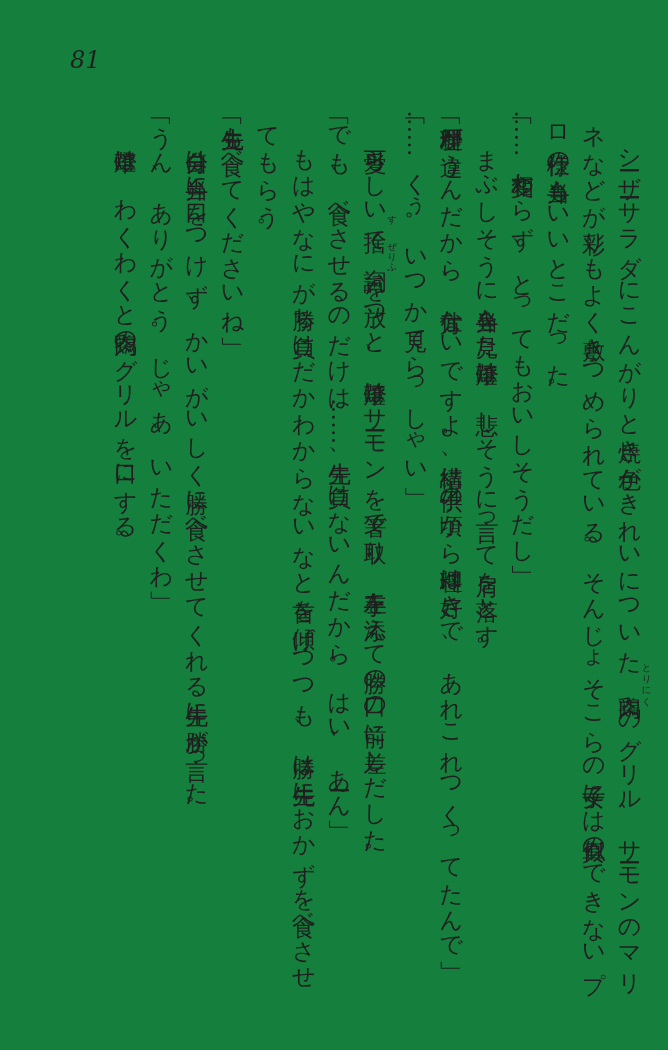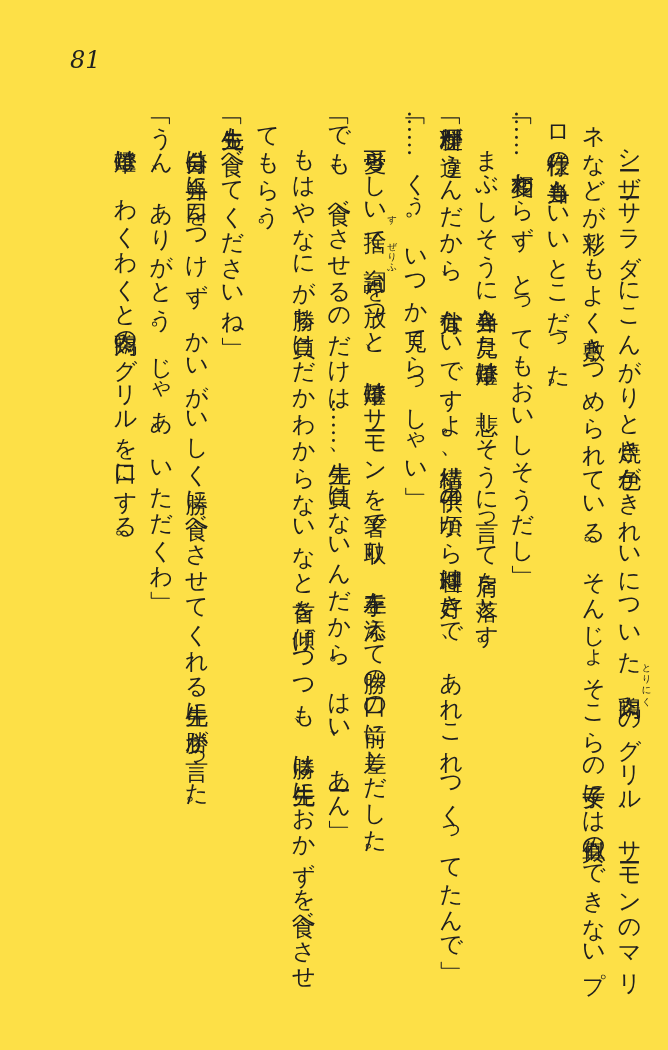--- a/index.html
+++ b/index.html
@@ -6,21 +6,21 @@
     margin: 0;
     padding: 0;
     width: 668px;
     height: 1050px;
     overflow: hidden;
   }
   .page {
     position: relative;
     width: 668px;
     height: 1050px;
-    background: #fde047;
+    background: #15803d;
     color: #1f1f1f;
   }
   .page-number {
     position: absolute;
     top: 46px;
     left: 70px;
     font-family: "DejaVu Serif", "Liberation Serif", serif;
     font-style: italic;
     font-size: 24px;
     color: #1f1f1f;

